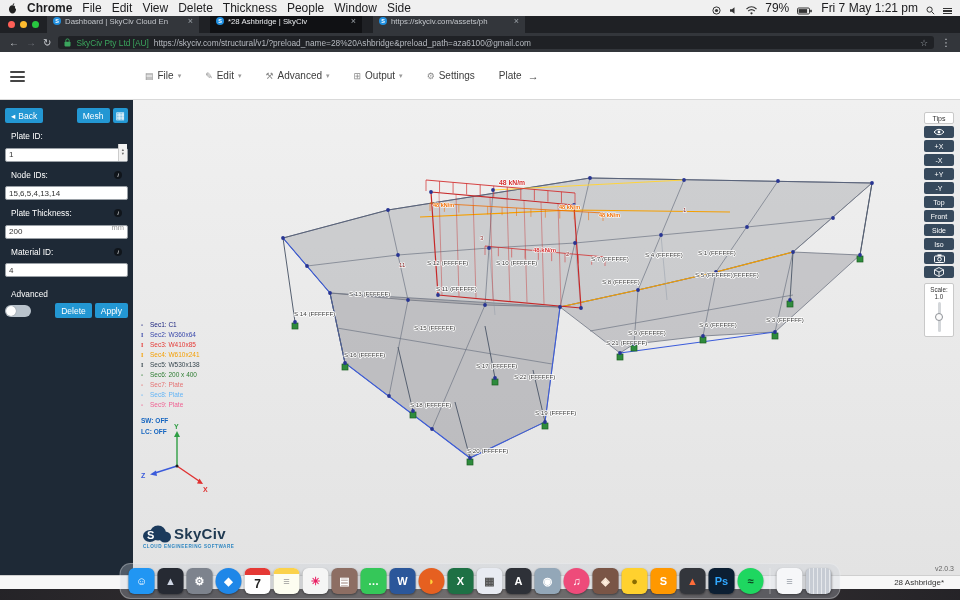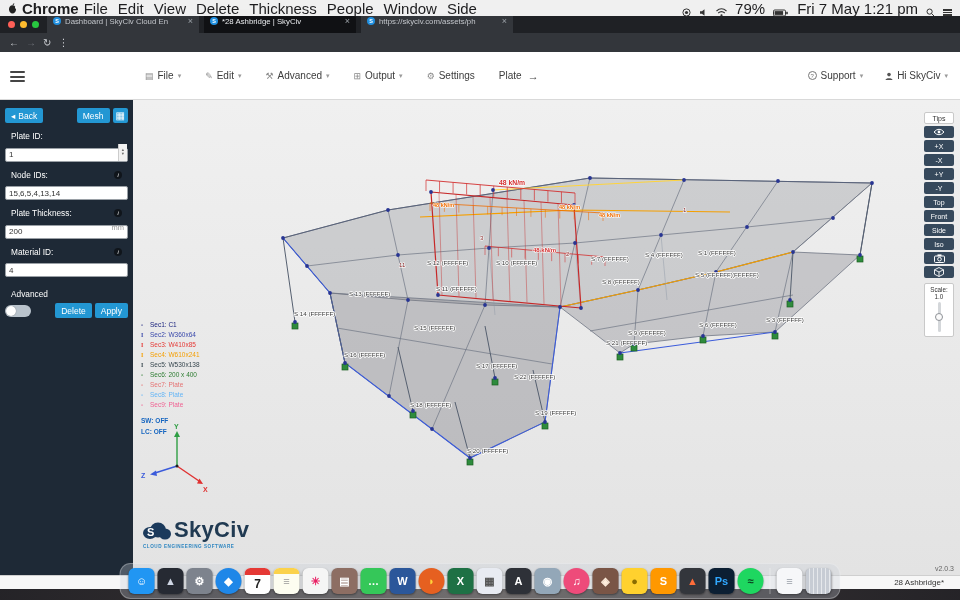--- a/index.html
+++ b/index.html
@@ -3,35 +3,35 @@
 <meta charset="utf-8">
 <style>
   *{box-sizing:border-box}
   html,body{margin:0;padding:0}
   body{width:960px;height:600px;overflow:hidden;position:relative;
        font-family:"Liberation Sans",sans-serif;
        background:radial-gradient(ellipse at 50% 130%, #5a5049 0%, #2e2b2e 45%, #1c1c21 100%)}
 
   
   .menubar{position:absolute;top:0;left:0;right:0;height:16px;background:rgba(247,247,247,.97);
-    display:flex;align-items:center;gap:5px;padding:0 8px;font-size:15px;color:#1d1d1f;z-index:50}
+    display:flex;align-items:center;gap:10px;padding:0 8px;font-size:12px;color:#1d1d1f;z-index:50}
   .mb-app{font-weight:bold}
   .mb-items{display:flex;gap:10px}
   .mb-right{margin-left:auto;display:flex;align-items:flex-end;gap:8px}
   .mb-ic{display:flex;align-items:center}
   .nc-icon i{display:block;width:9px;height:1.5px;background:#333;margin:1px 0}
 
   
   .browser{position:absolute;top:16px;left:0;width:960px;height:573px;background:#fff;z-index:10}
   .tabstrip{position:absolute;top:0;left:0;right:0;height:17px;background:#1f2125;display:flex;align-items:flex-end;padding-left:4px}
   .traffic{display:flex;gap:5px;align-items:center;height:17px;padding:0 8px 0 4px}
   .tl{width:7px;height:7px;border-radius:50%}
   .tl.red{background:#ff5f57}.tl.yellow{background:#febc2e}.tl.green{background:#28c840}
   .tab{width:152px;height:15px;display:flex;align-items:center;gap:4px;padding:12px 6px;background:#33363b;
-       color:#c3c6cb;font-size:7.8px;border-radius:5px 5px 0 0;margin-right:5px;overflow:hidden;white-space:nowrap}
+       color:#c3c6cb;font-size:7.8px;border-radius:5px 5px 0 0;margin-right:11px;overflow:hidden;white-space:nowrap}
   .tab.active{background:#101114;color:#e8eaed}
   .tab-title{flex:1;overflow:hidden;white-space:nowrap}
   .fav{width:8px;height:8px;border-radius:50%;background:#1f8fe0;color:#fff;font-size:5.5px;
        display:flex;align-items:center;justify-content:center;flex:none;font-weight:bold}
   .tab-close{color:#9aa0a6;font-size:9px;flex:none}
 
   .addressbar{position:absolute;top:17px;left:0;right:0;height:19px;background:#33363b;display:flex;align-items:center;gap:7px;padding:0 9px}
   .nav-ic{color:#cdd0d4;font-size:10px;line-height:1}
   .nav-ic.dis{color:#6e7278}
   .urlpill{flex:1;height:13px;background:#1f2125;border-radius:3px;display:flex;align-items:center;gap:5px;padding:0 6px;font-size:8.3px;overflow:hidden}
@@ -85,21 +85,21 @@
   .mnum{font-size:6px;fill:#7f1d1d;stroke:#ffffff;stroke-width:1px;paint-order:stroke}
   .axlbl{font-size:7px;font-weight:bold}
 
   .legend{position:absolute;left:8px;top:220px;font-size:6.5px;line-height:9px}
   #legend-rows{margin-bottom:6px}
   .lg-glyph{display:inline-block;width:9px;font-size:6px;font-family:"Liberation Serif",serif;font-weight:bold}
   .swlc{color:#1565c0;margin-top:2px;font-weight:bold}
 
   .logo{position:absolute;left:8px;bottom:26px}
   .logo-row{display:flex;align-items:center;gap:3px}
-  .logo-word{font-size:22px;font-weight:bold;color:#203a52;letter-spacing:.3px}
+  .logo-word{font-size:15px;font-weight:bold;color:#203a52;letter-spacing:.3px}
   .logo-sub{font-size:4.6px;color:#2e86c1;letter-spacing:.55px;font-weight:bold;margin-top:1px;margin-left:2px}
 
   .rtb{position:absolute;right:6px;top:12px;width:30px;display:flex;flex-direction:column;gap:2px;z-index:5}
   .vcol{display:flex;flex-direction:column;gap:2px}
   .rt-btn{height:12px;border-radius:2px;font-size:7px;display:flex;align-items:center;justify-content:center}
   .rt-btn.light{background:#fff;color:#333;border:1px solid #c9c9c9}
   .rt-btn.dark{background:#36495c;color:#fff}
   .scalebox{margin-top:3px;background:#fff;border:1px solid #c9c9c9;border-radius:2px;padding:2px 0 4px;text-align:center;font-size:6.3px;color:#333}
   .slider{position:relative;height:30px;margin-top:2px}
   .track{position:absolute;left:50%;top:0;bottom:0;width:3px;margin-left:-1.5px;background:#d4d7da;border-radius:1.5px}
@@ -208,20 +208,29 @@
       <span class="fav">S</span>
       <span class="tab-title">https://skyciv.com/assets/ph</span>
       <span class="tab-close">×</span>
     </div>
   </div>
 
   <div class="addressbar">
     <span class="nav-ic">←</span>
     <span class="nav-ic dis">→</span>
     <span class="nav-ic">↻</span>
+    <div class="urlpill">
+      <svg width="7" height="9" viewBox="0 0 7 9">
+        <rect x="0.5" y="3.8" width="6" height="4.6" rx="0.8" fill="#3ba55d"></rect>
+        <path d="M1.8 3.8 L1.8 2.6 A1.7 1.7 0 0 1 5.2 2.6 L5.2 3.8" fill="none" stroke="#3ba55d" stroke-width="1"></path>
+      </svg>
+      <span class="secure">SkyCiv Pty Ltd [AU]</span>
+      <span class="url">https://skyciv.com/structural/v1/?preload_name=28%20Ashbridge&amp;preload_path=aza6100@gmail.com</span>
+      <span class="pill-star">☆</span>
+    </div>
     <span class="overflow">⋮</span>
   </div>
 
   <div class="appbar">
     <div class="hamburger">
         <i></i>
         <i></i>
         <i></i>
       </div>
     <div class="menus">
@@ -245,35 +254,20 @@
         <span>Output</span>
         <span class="caret">▾</span>
       </div>
       <div class="menu">
         <span class="mi">⚙</span>
         <span>Settings</span>
       </div>
       <div class="menu">
         <span>Plate</span>
         <span class="solve-arrow">→</span>
-      </div>
-    </div>
-    <div class="right-menus">
-      <div class="menu">
-        <span class="qicon">?</span>
-        <span>Support</span>
-        <span class="caret">▾</span>
-      </div>
-      <div class="menu">
-        <svg width="8" height="8" viewBox="0 0 8 8">
-          <circle cx="4" cy="2.6" r="1.8" fill="#555"></circle>
-            <path d="M0.5 8 C0.5 5.6 7.5 5.6 7.5 8 Z" fill="#555"></path>
-          </svg>
-        <span>Hi SkyCiv</span>
-        <span class="caret">▾</span>
       </div>
     </div>
   </div>
 
   <div class="workspace">
 
     <div class="sidebar">
       <div class="sb-row">
         <button class="sb-btn">
           <span>◂</span>

